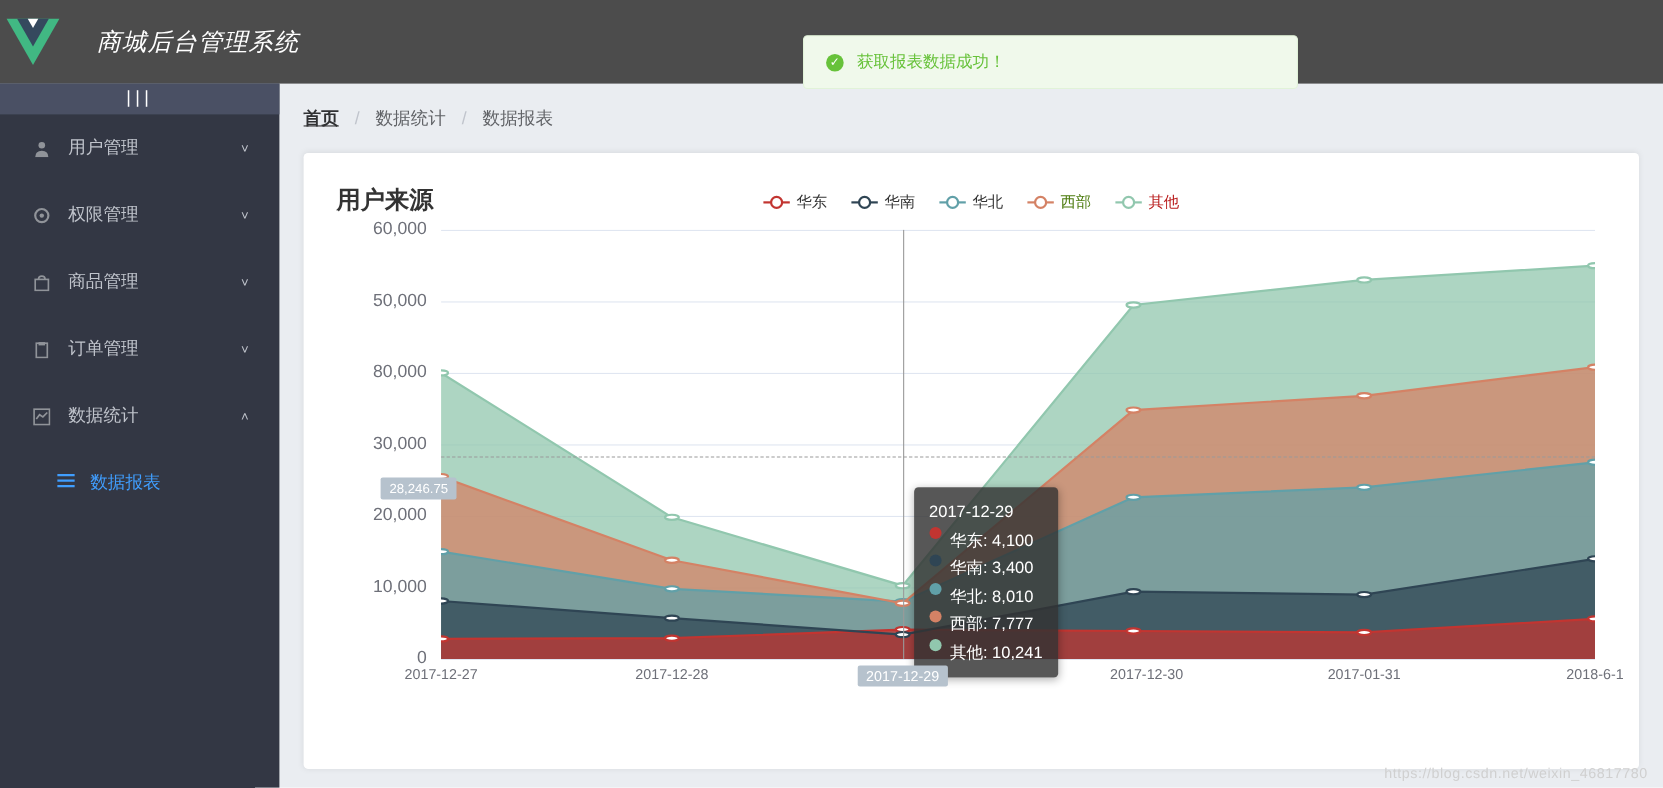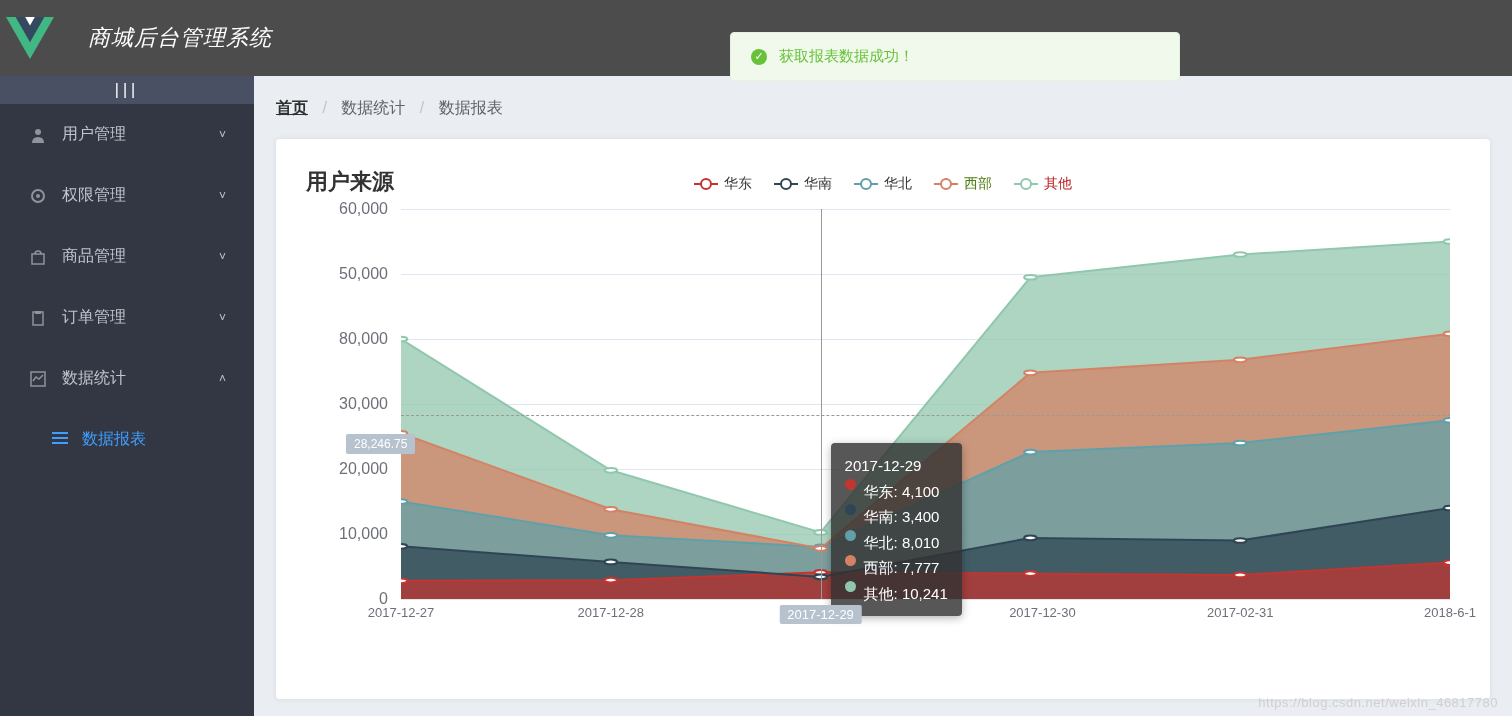--- a/index.html
+++ b/index.html
@@ -248,20 +248,20 @@
             <div class="tooltip-row"><span class="tooltip-dot" style="background:#61a0a8"></span>华北: 8,010</div>
             <div class="tooltip-row"><span class="tooltip-dot" style="background:#d48265"></span>西部: 7,777</div>
             <div class="tooltip-row"><span class="tooltip-dot" style="background:#91c7ae"></span>其他: 10,241</div>
           </div>
       </div>
       <div class="x-axis" id="x-axis">
           <div class="x-tick" style="left: 0%;">2017-12-27</div>
           <div class="x-tick" style="left: 20%;">2017-12-28</div>
           <div class="x-tick highlight" style="left: 40%;">2017-12-29</div>
           <div class="x-tick" style="left: 60%; margin-left: 12px;">2017-12-30</div>
-          <div class="x-tick" style="left: 80%;">2017-02-31</div>
+          <div class="x-tick" style="left: 80%;">2017-01-31</div>
           <div class="x-tick" style="left: 100%;">2018-6-1</div>
         </div>
     </div>
   </div>
 </div>
 
 <div class="watermark">https://blog.csdn.net/weixin_46817780</div>
 
 </body></html>

